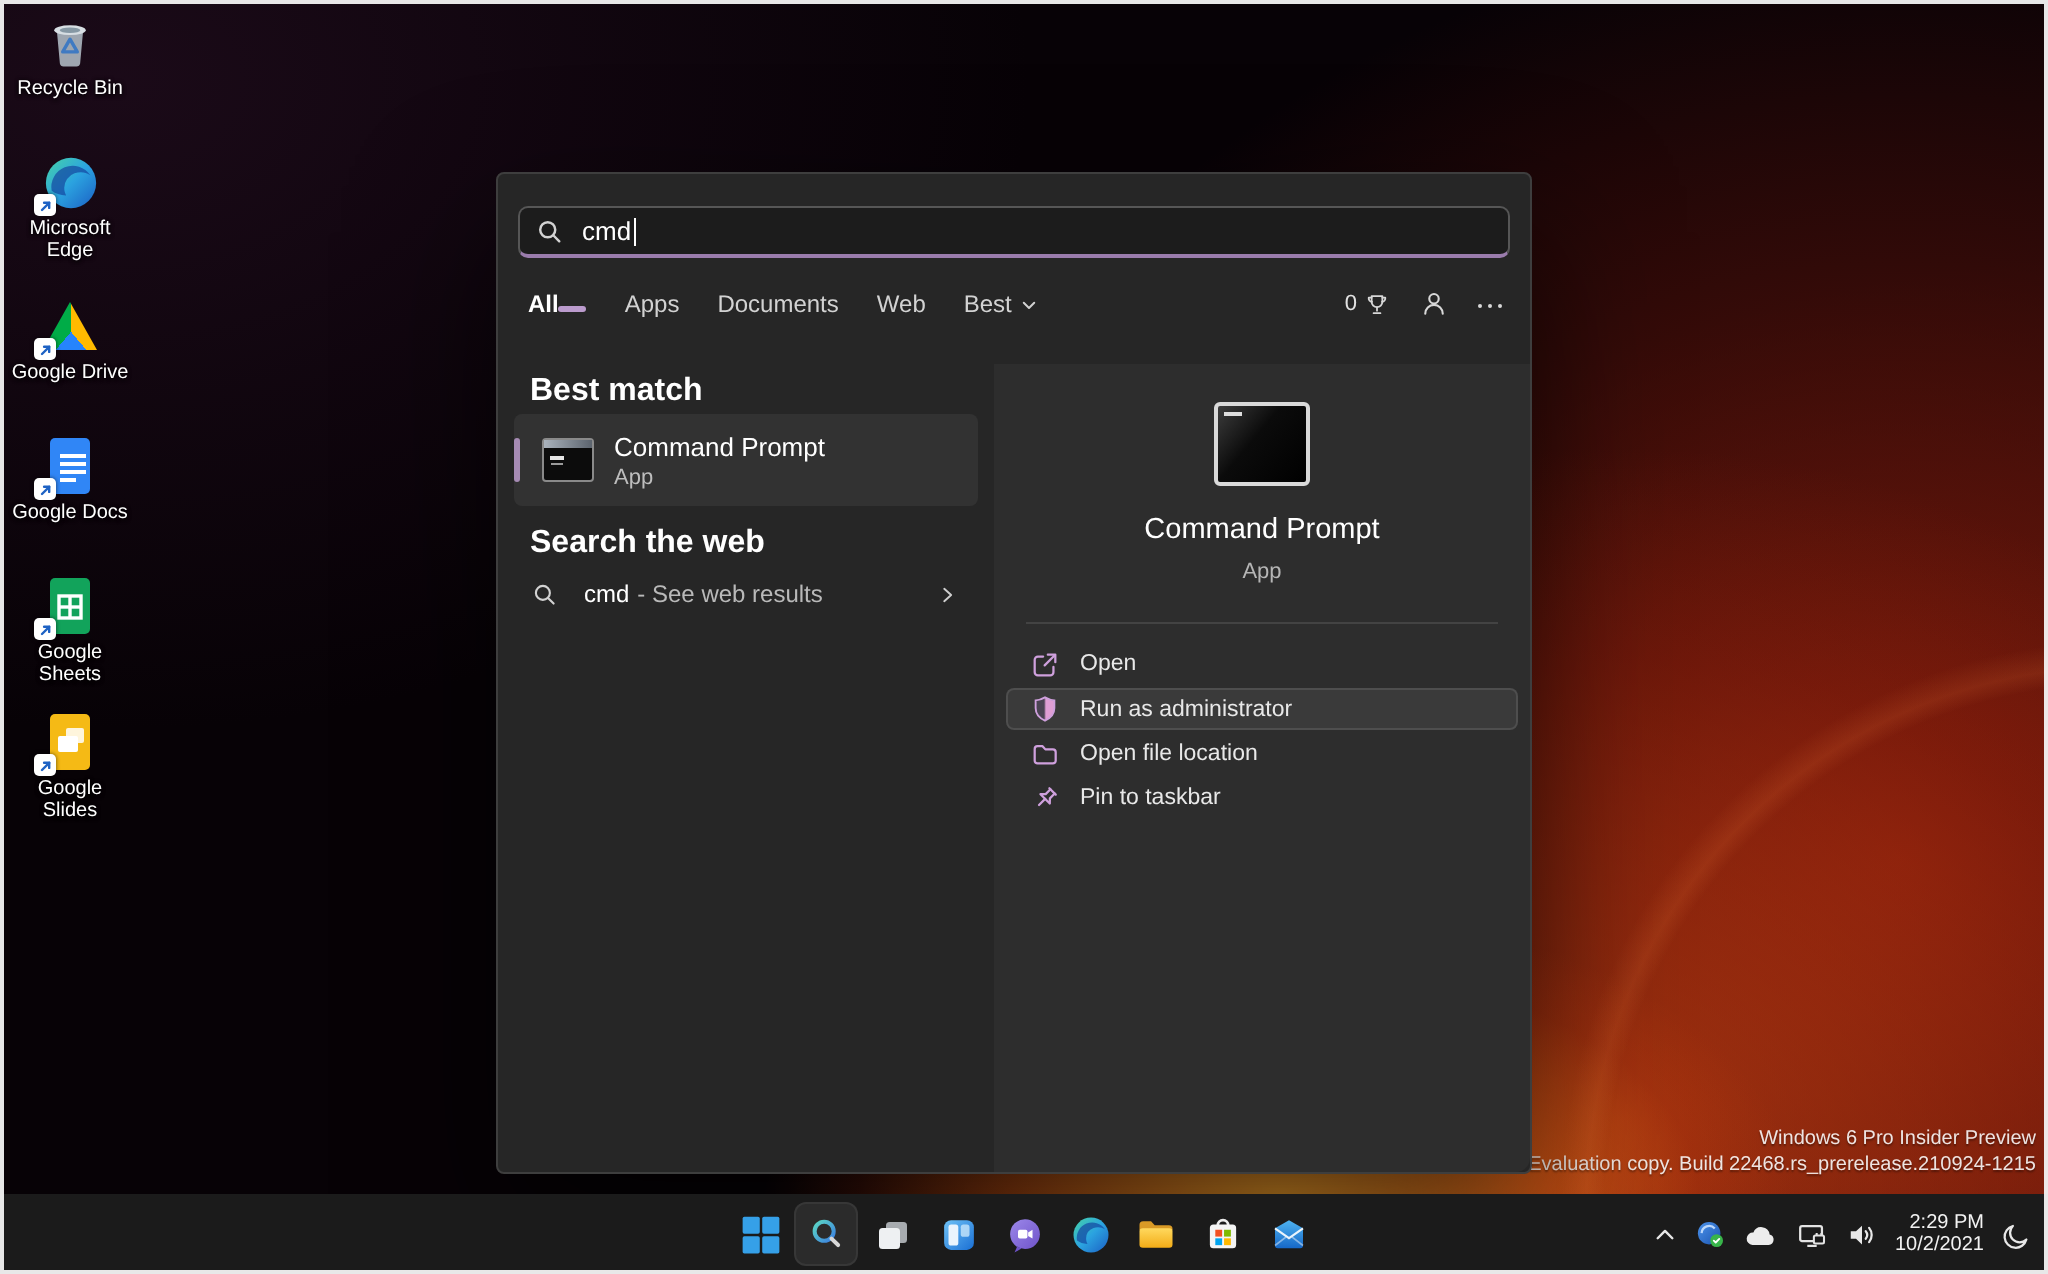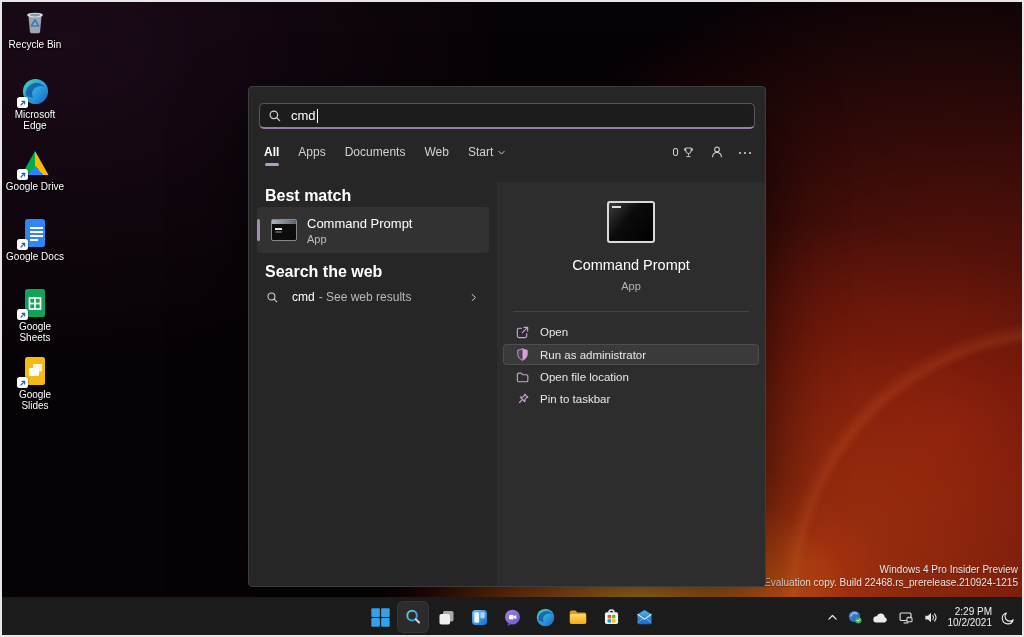--- a/index.html
+++ b/index.html
@@ -34,21 +34,21 @@
   .panel{position:absolute;left:248px;top:86px;width:518px;height:501px;z-index:10;
     background:#262626;border:1px solid #3e3e3e;border-radius:4px;
     box-shadow:0 30px 70px rgba(0,0,0,.65);box-sizing:border-box;}
   .rightcol{position:absolute;left:248px;top:95px;width:268px;height:404px;background:#2d2d2d;border-radius:0 0 7px 0;}
   .searchbox{position:absolute;left:10px;top:16px;right:10px;height:26px;background:#1c1c1c;
     border:1px solid #565656;border-bottom:2px solid #9a7cac;border-radius:5px;
     display:flex;align-items:center;padding:0 8px;box-sizing:border-box;}
   .searchbox .q{color:#fff;font-size:13px;margin-left:9px;}
   .caret{display:inline-block;width:1px;height:14px;background:#fff;margin-left:1px;}
   .tabs{position:absolute;left:15px;top:58px;right:14px;height:24px;display:flex;align-items:flex-start;}
-  .tab{margin-right:19px;font-size:12px;color:#d2d2d2;display:flex;flex-direction:column;align-items:center;cursor:default;}
+  .tab{margin-right:19px;font-size:12px;color:#d2d2d2;display:flex;align-items:center;cursor:default;}
   .tab .trow{display:flex;align-items:center;gap:4px;}
   .tab.active{color:#fff;font-weight:700;}
   .underline{width:14px;height:3px;border-radius:2px;background:#bb9bcd;margin-top:4px;}
   .tabs-right{margin-left:auto;display:flex;align-items:center;gap:15px;}
   .rewards{display:flex;align-items:center;gap:3px;color:#e2e2e2;font-size:11px;}
   .dots{display:flex;gap:2.5px;align-items:center;padding-top:2px;}
   .dots i{width:2.5px;height:2.5px;border-radius:50%;background:#d8d8d8;display:block;}
 
   .sec-h{position:absolute;left:16px;font-size:16px;font-weight:700;color:#fff;}
   .h-best{top:100px;} .h-web{top:176px;}
@@ -246,21 +246,21 @@
             <span>Documents</span>
           </div>
         </div>
       <div class="tab">
           <div class="trow">
             <span>Web</span>
           </div>
         </div>
       <div class="tab">
         <div class="trow">
-            <span>Start</span>
+            <span>Best</span>
           <svg width="9" height="9" viewBox="0 0 12 12">
               <path d="M2.5 4.5 6 8l3.5-3.5" fill="none" stroke="#d2d2d2" stroke-width="1.3" stroke-linecap="round" stroke-linejoin="round"></path>
             </svg>
         </div>
       </div>
       <div class="tabs-right">
         <div class="rewards">
           <span>0</span>
           <svg width="13" height="13" viewBox="0 0 16 16">
             <g fill="none" stroke="#d8d8d8" stroke-width="1.1" stroke-linecap="round" stroke-linejoin="round">
@@ -361,21 +361,21 @@
                 <path d="M8 7.9v4.6"></path>
             </g>
           </svg>
           <span class="al">Pin to taskbar</span>
         </div>
       </div>
     </div>
   </div>
 
   <div class="watermark">
-    <div>Windows 4 Pro Insider Preview</div>
+    <div>Windows 6 Pro Insider Preview</div>
     <div>Evaluation copy. Build 22468.rs_prerelease.210924-1215</div>
   </div>
 
   <div class="taskbar">
     <div class="tb-center">
       <div class="tb-btn">
         <svg width="21" height="21" viewBox="0 0 24 24">
           <g fill="#35a0e8">
               <rect x="1.5" y="1.5" width="9.8" height="9.8" rx="1"></rect>
               <rect x="12.7" y="1.5" width="9.8" height="9.8" rx="1"></rect>

